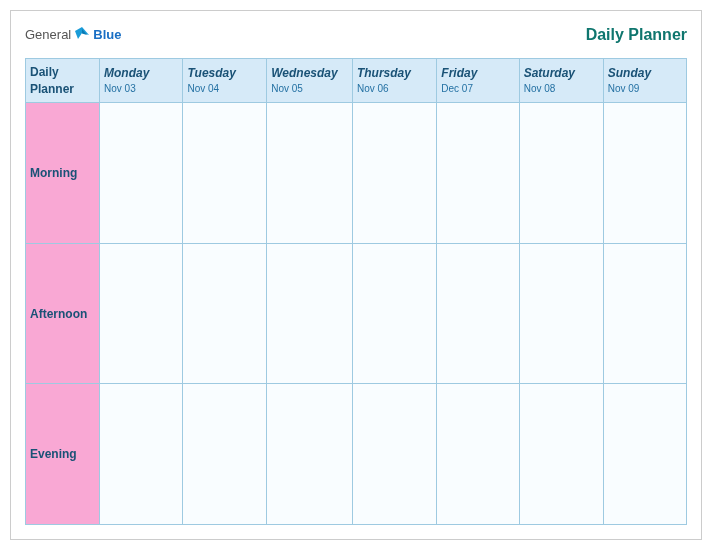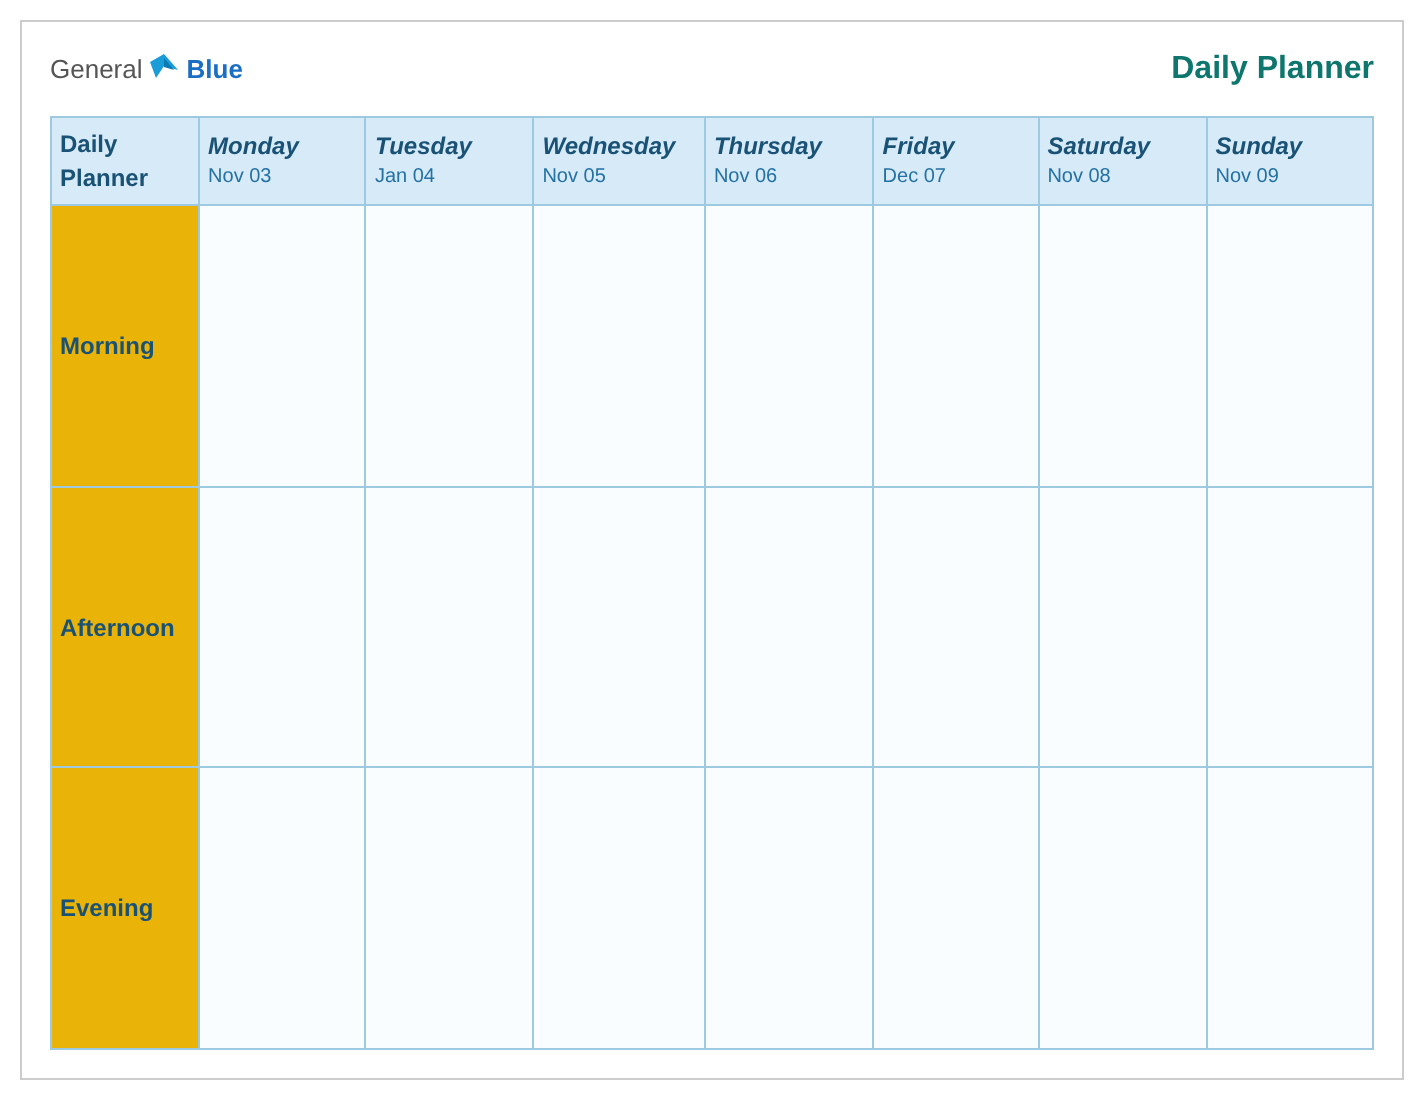--- a/index.html
+++ b/index.html
@@ -109,21 +109,21 @@
     }
 
     .planner-table th.corner-header {
       font-size: 12px;
       font-weight: bold;
       color: #1a5276;
       line-height: 1.4;
     }
 
     .time-cell {
-      background-color: #eab308;
+      background-color: #f9a8d4;
       font-size: 12px;
       color: #1a5276;
       font-weight: bold;
       width: 75px;
       padding: 8px 4px;
     }
 
     .day-cell {
       background-color: #f9fdff;
       height: 90px;
@@ -160,21 +160,21 @@
         <th class="corner-header">
           <span>Daily</span><br>
           <span>Planner</span>
         </th>
         <th>
           <span class="day-name">Monday</span>
           <span class="day-date">Nov 03</span>
         </th>
         <th>
           <span class="day-name">Tuesday</span>
-          <span class="day-date">Jan 04</span>
+          <span class="day-date">Nov 04</span>
         </th>
         <th>
           <span class="day-name">Wednesday</span>
           <span class="day-date">Nov 05</span>
         </th>
         <th>
           <span class="day-name">Thursday</span>
           <span class="day-date">Nov 06</span>
         </th>
         <th>

